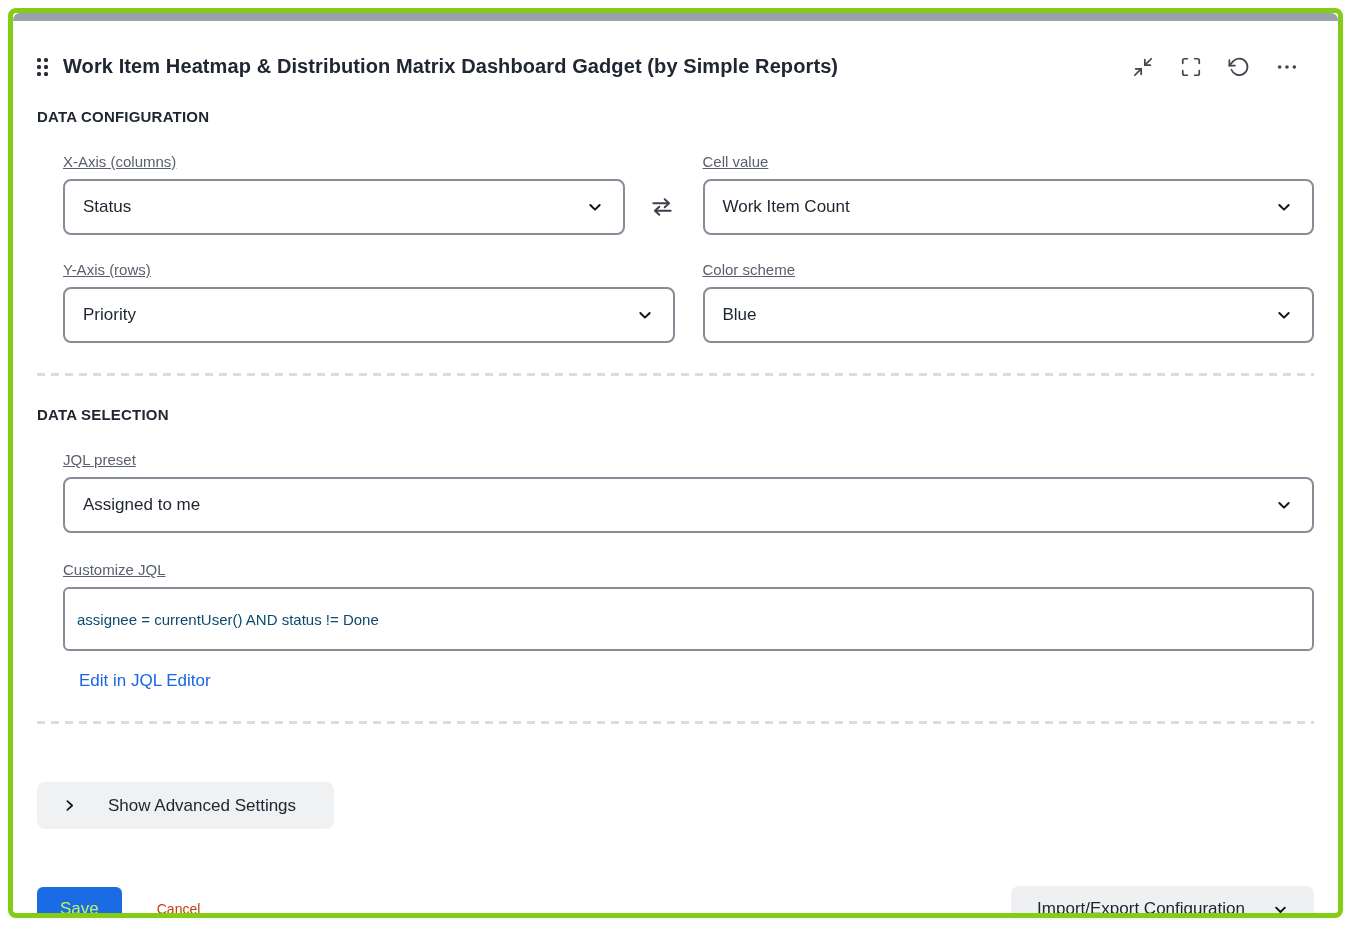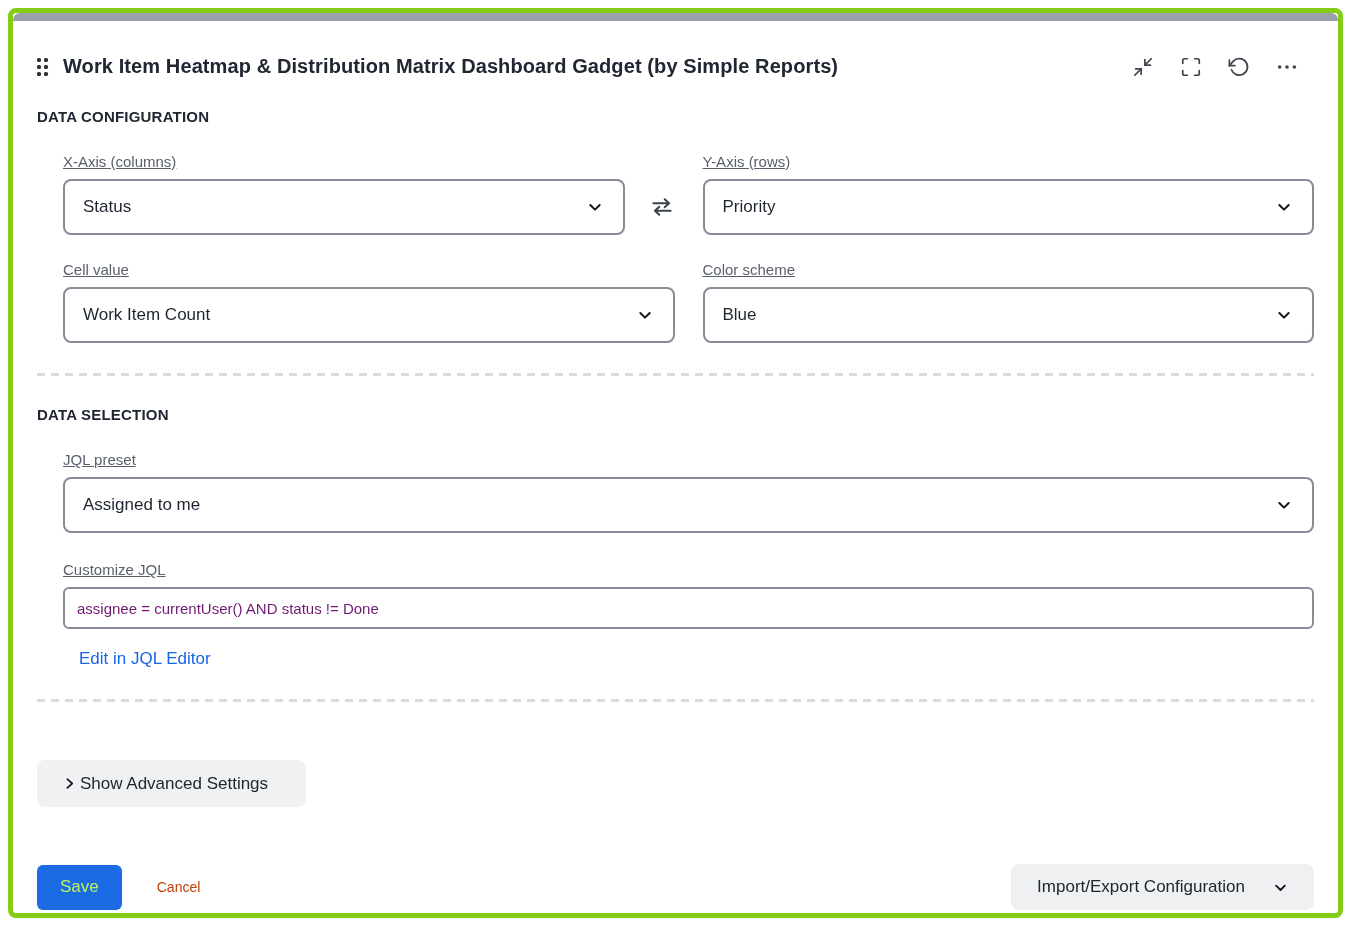--- a/index.html
+++ b/index.html
@@ -75,42 +75,42 @@
 
   .divider {
     height: 3px;
     margin: 30px 0;
     background: repeating-linear-gradient(90deg, #d9dce0 0 8px, transparent 8px 14px);
   }
 
   .single-field { margin-top: 28px; }
   .jql-input {
     width: 100%;
-    height: 42px;
+    height: 64px;
     border: 2px solid #868d97;
     border-radius: 6px;
     padding: 0 12px;
     font-size: 15px;
-    color: #701a75;
+    color: #0c4a6e;
     font-family: "Liberation Sans", sans-serif;
     background: #fff;
   }
   .edit-link {
     display: inline-block;
     margin: 20px 0 0 16px;
     color: #1766e8;
     font-size: 17px;
     cursor: pointer;
     text-decoration: none;
   }
 
   .advanced-btn {
     display: inline-flex;
     align-items: center;
-    gap: 4px;
+    gap: 32px;
     margin-top: 28px;
     height: 47px;
     padding: 0 38px 0 26px;
     background: #f0f1f3;
     border: none;
     border-radius: 8px;
     font-size: 17px;
     font-family: "Liberation Sans", sans-serif;
     color: #202733;
     cursor: pointer;
@@ -221,35 +221,35 @@
                 <path d="M4 8.5h14"></path>
                   <path d="M14.5 4.8 18.5 8.5 14.5 12.2"></path>
                 <path d="M20 15.5H6"></path>
                   <path d="M9.5 11.8 5.5 15.5 9.5 19.2"></path>
               </svg>
             </button>
           </div>
         </div>
 
         <div>
-          <div class="field-label">Y-Axis (rows)</div>
+          <div class="field-label">Cell value</div>
           <div class="select">
-            <span>Priority</span>
+            <span>Work Item Count</span>
             <span class="chev">
               <svg viewBox="0 0 24 24" fill="none" stroke="currentColor" stroke-width="3" stroke-linecap="round" stroke-linejoin="round">
                   <polyline points="5 9 12 16 19 9"></polyline>
                 </svg>
             </span>
           </div>
         </div>
 
         <div>
-          <div class="field-label">Cell value</div>
+          <div class="field-label">Y-Axis (rows)</div>
           <div class="select">
-            <span>Work Item Count</span>
+            <span>Priority</span>
             <span class="chev">
               <svg viewBox="0 0 24 24" fill="none" stroke="currentColor" stroke-width="3" stroke-linecap="round" stroke-linejoin="round">
                   <polyline points="5 9 12 16 19 9"></polyline>
                 </svg>
             </span>
           </div>
         </div>
 
         <div>
           <div class="field-label">Color scheme</div>

